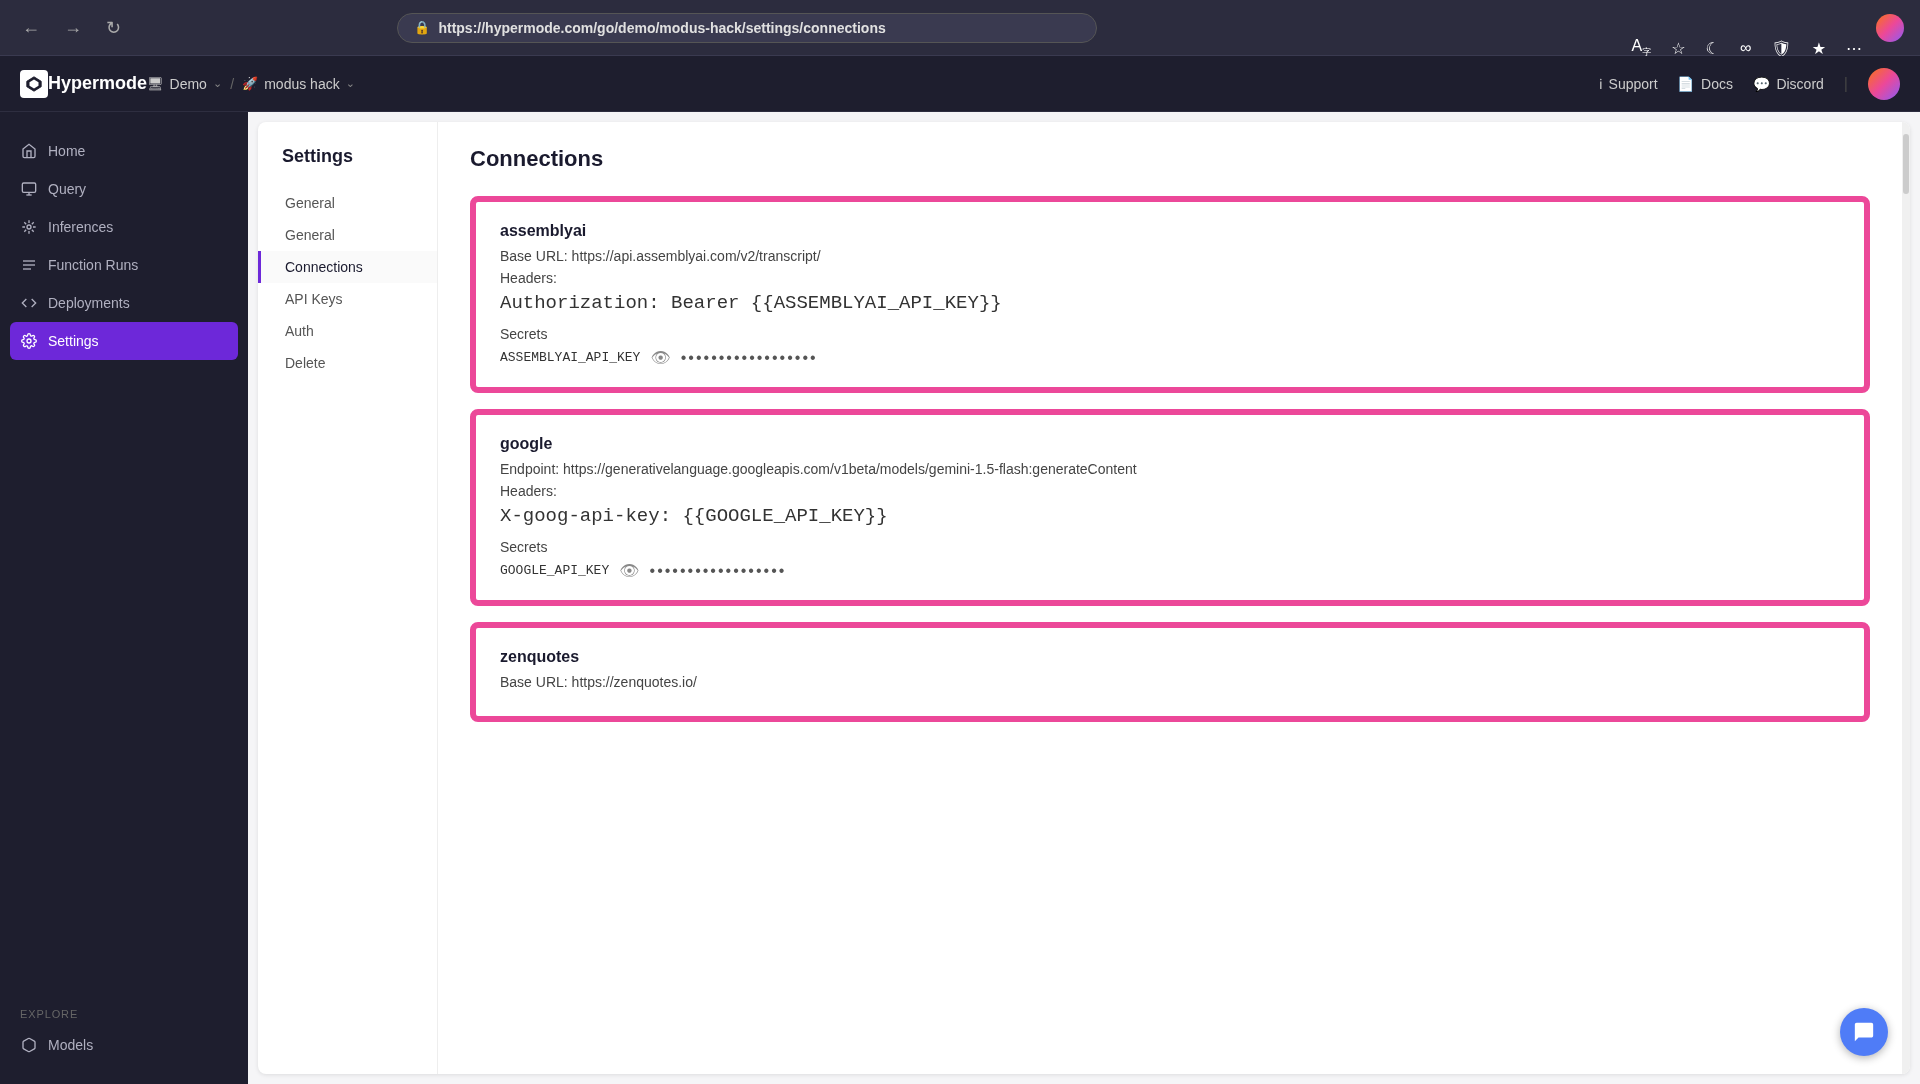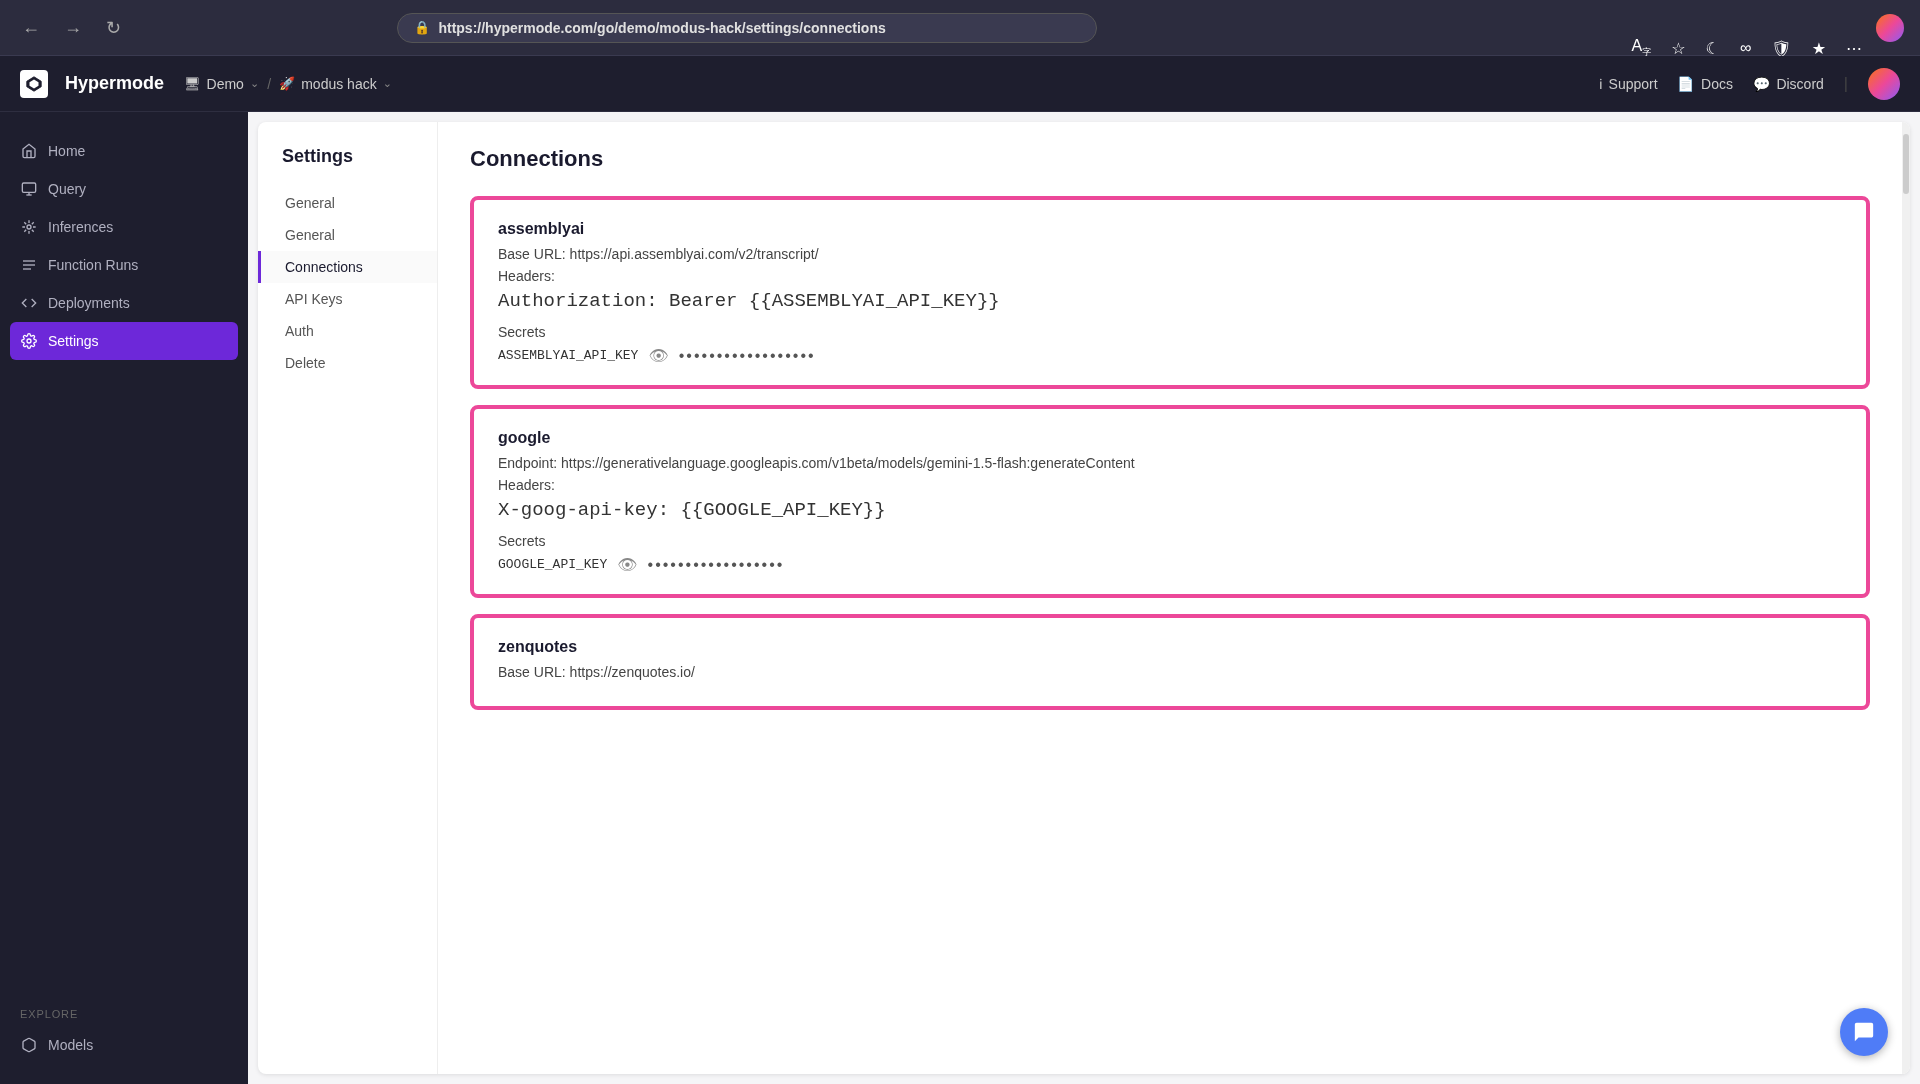--- a/index.html
+++ b/index.html
@@ -41,21 +41,21 @@
     
     .top-nav {
       background: #1e1e2e;
       height: 56px;
       display: flex;
       align-items: center;
       padding: 0 20px;
       border-bottom: 1px solid #2e2e40;
       flex-shrink: 0;
     }
-    .logo-area { display: flex; align-items: center; gap: 17px; color: white; font-weight: 700; font-size: 18px; margin-right: 20px; }
+    .logo-area { display: flex; align-items: center; gap: 0; color: white; font-weight: 700; font-size: 18px; }
     .logo-icon { width: 28px; height: 28px; background: white; border-radius: 4px; display: flex; align-items: center; justify-content: center; }
     .logo-icon svg { width: 18px; height: 18px; }
     .breadcrumb { display: flex; align-items: center; gap: 8px; color: #ccc; font-size: 14px; }
     .breadcrumb-item { display: flex; align-items: center; gap: 6px; cursor: pointer; }
     .breadcrumb-sep { color: #666; }
     .nav-right { margin-left: auto; display: flex; align-items: center; gap: 20px; }
     .nav-right-btn { background: none; border: none; cursor: pointer; color: #ccc; font-size: 14px; display: flex; align-items: center; gap: 6px; }
     .nav-sep { color: #444; }
     .avatar { width: 32px; height: 32px; border-radius: 50%; background: linear-gradient(135deg, #f97316, #ec4899, #8b5cf6); cursor: pointer; }
 
@@ -95,21 +95,21 @@
     .settings-sidebar { width: 180px; padding: 24px 0; border-right: 1px solid #eee; flex-shrink: 0; }
     .settings-title { font-size: 18px; font-weight: 700; color: #1a1a2e; padding: 0 24px 20px 24px; }
     .settings-nav-item { padding: 8px 24px; font-size: 14px; color: #555; cursor: pointer; border-left: 3px solid transparent; }
     .settings-nav-item.active { border-left-color: #6d28d9; color: #1a1a2e; font-weight: 500; background: #fafafa; }
 
     
     .connections-content { flex: 1; padding: 24px 32px; overflow-y: auto; }
     .connections-title { font-size: 22px; font-weight: 700; color: #1a1a2e; margin-bottom: 24px; }
 
     
-    .connection-card { border: 4px solid #ec4899; border-radius: 8px; padding: 20px 24px; margin-bottom: 16px; }
+    .connection-card { border: 6px solid #ec4899; border-radius: 8px; padding: 20px 24px; margin-bottom: 16px; }
     .connection-name { font-size: 16px; font-weight: 700; color: #1a1a2e; margin-bottom: 8px; }
     .connection-field { font-size: 14px; color: #444; margin-bottom: 6px; }
     .connection-field-label { font-weight: 400; }
     .connection-code { font-family: 'Courier New', Courier, monospace; font-size: 19px; color: #333; background: transparent; }
     .connection-section-label { font-size: 14px; font-weight: 500; color: #444; margin: 12px 0 6px 0; }
     .secret-row { display: flex; align-items: center; gap: 10px; margin-top: 4px; }
     .secret-key { font-family: 'Courier New', Courier, monospace; font-size: 13px; color: #333; }
     .eye-icon { color: #888; cursor: pointer; font-size: 16px; }
     .secret-dots { color: #555; font-size: 16px; letter-spacing: 2px; }
 

